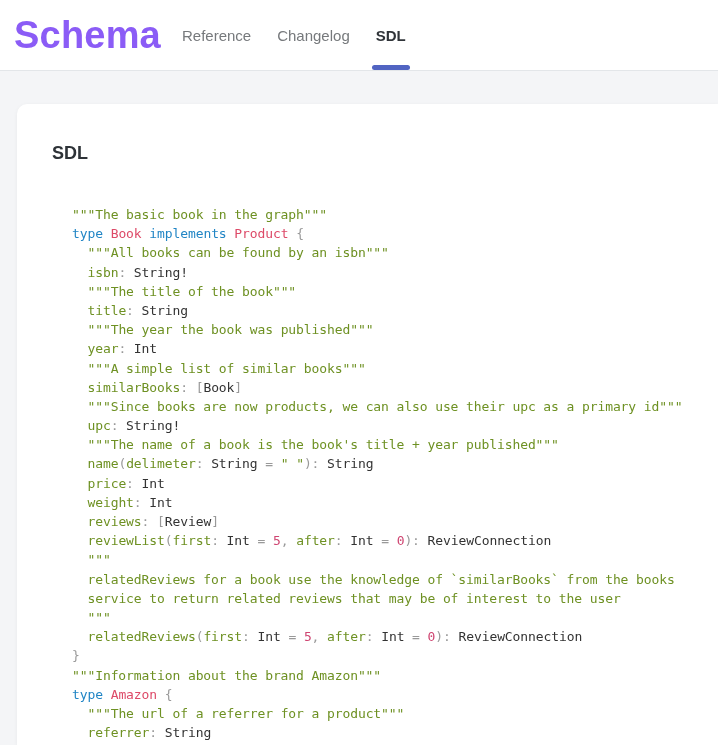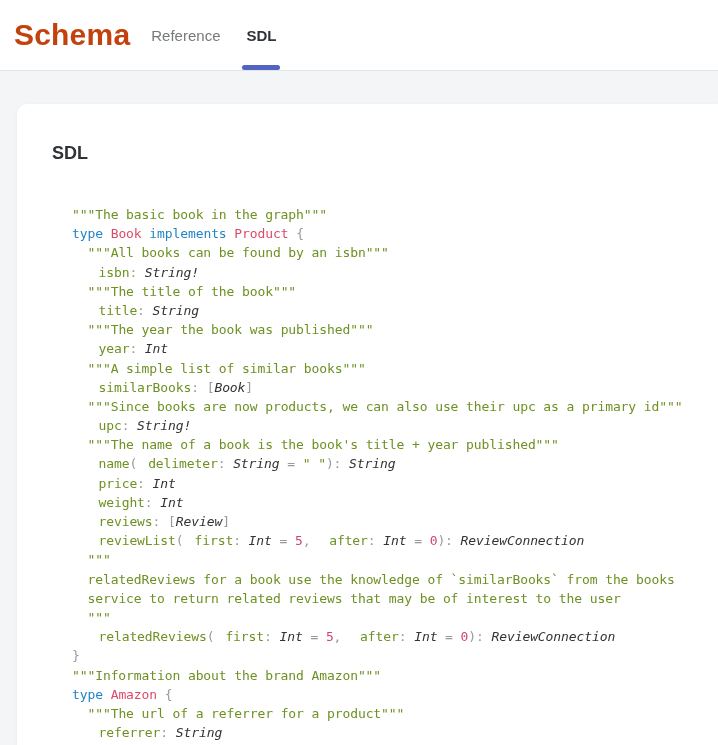--- a/index.html
+++ b/index.html
@@ -12,23 +12,23 @@
   
   .header {
     height: 71px;
     background: #ffffff;
     border-bottom: 1px solid #e3e6e9;
     display: flex;
     align-items: center;
     padding-left: 14px;
   }
   .page-title {
-    font-size: 30px;
+    font-size: 38px;
     font-weight: 700;
-    color: #c2410c;
+    color: #8b5cf6;
     letter-spacing: 0.2px;
   }
   .tab-bar {
     display: flex;
     align-items: center;
     height: 100%;
     margin-left: 21px;
     gap: 26px;
   }
   .tab {
@@ -83,32 +83,33 @@
     font-size: 13px;
     line-height: 19.2px;
     letter-spacing: -0.1px;
     white-space: pre;
     color: var(--pl, #333333);
   }
   .code-line { height: 19.2px; }
   .tk-kw  { color: var(--kw,  #2185c5); }
   .tk-cn  { color: var(--cn,  #dd4a68); }
   .tk-str { color: var(--str, #6e9123); }
-  .tk-an  { color: var(--an,  #6e9123); margin-left: 11px; }
+  .tk-an  { color: var(--an,  #6e9123); }
   .tk-num { color: var(--num, #cf4672); }
   .tk-pu  { color: var(--pu,  #999999); }
-  .tk-pl  { color: var(--pl,  #333333); font-style: italic; }
+  .tk-pl  { color: var(--pl,  #333333); }
 </style>
 </head>
 <body>
 
 <div class="header">
   <h1 class="page-title">Schema</h1>
   <nav class="tab-bar">
       <button class="tab">Reference</button>
+      <button class="tab">Changelog</button>
       <button class="tab active">SDL</button>
     </nav>
 </div>
 
 <div class="main">
   <div class="card">
     <h2 class="card-heading">SDL</h2>
     <pre class="code-block"><div class="code-line"><span class="tk-str">"""The basic book in the graph"""</span></div><div class="code-line"><span class="tk-kw">type</span><span class="tk-pl"> </span><span class="tk-cn">Book</span><span class="tk-pl"> </span><span class="tk-kw">implements</span><span class="tk-pl"> </span><span class="tk-cn">Product</span><span class="tk-pl"> </span><span class="tk-pu">{</span></div><div class="code-line"><span class="tk-pl">  </span><span class="tk-str">"""All books can be found by an isbn"""</span></div><div class="code-line"><span class="tk-pl">  </span><span class="tk-an">isbn</span><span class="tk-pu">:</span><span class="tk-pl"> String!</span></div><div class="code-line"><span class="tk-pl">  </span><span class="tk-str">"""The title of the book"""</span></div><div class="code-line"><span class="tk-pl">  </span><span class="tk-an">title</span><span class="tk-pu">:</span><span class="tk-pl"> String</span></div><div class="code-line"><span class="tk-pl">  </span><span class="tk-str">"""The year the book was published"""</span></div><div class="code-line"><span class="tk-pl">  </span><span class="tk-an">year</span><span class="tk-pu">:</span><span class="tk-pl"> Int</span></div><div class="code-line"><span class="tk-pl">  </span><span class="tk-str">"""A simple list of similar books"""</span></div><div class="code-line"><span class="tk-pl">  </span><span class="tk-an">similarBooks</span><span class="tk-pu">:</span><span class="tk-pl"> </span><span class="tk-pu">[</span><span class="tk-pl">Book</span><span class="tk-pu">]</span></div><div class="code-line"><span class="tk-pl">  </span><span class="tk-str">"""Since books are now products, we can also use their upc as a primary id"""</span></div><div class="code-line"><span class="tk-pl">  </span><span class="tk-an">upc</span><span class="tk-pu">:</span><span class="tk-pl"> String!</span></div><div class="code-line"><span class="tk-pl">  </span><span class="tk-str">"""The name of a book is the book's title + year published"""</span></div><div class="code-line"><span class="tk-pl">  </span><span class="tk-an">name</span><span class="tk-pu">(</span><span class="tk-an">delimeter</span><span class="tk-pu">:</span><span class="tk-pl"> String </span><span class="tk-pu">=</span><span class="tk-pl"> </span><span class="tk-str">" "</span><span class="tk-pu">):</span><span class="tk-pl"> String</span></div><div class="code-line"><span class="tk-pl">  </span><span class="tk-an">price</span><span class="tk-pu">:</span><span class="tk-pl"> Int</span></div><div class="code-line"><span class="tk-pl">  </span><span class="tk-an">weight</span><span class="tk-pu">:</span><span class="tk-pl"> Int</span></div><div class="code-line"><span class="tk-pl">  </span><span class="tk-an">reviews</span><span class="tk-pu">:</span><span class="tk-pl"> </span><span class="tk-pu">[</span><span class="tk-pl">Review</span><span class="tk-pu">]</span></div><div class="code-line"><span class="tk-pl">  </span><span class="tk-an">reviewList</span><span class="tk-pu">(</span><span class="tk-an">first</span><span class="tk-pu">:</span><span class="tk-pl"> Int </span><span class="tk-pu">=</span><span class="tk-pl"> </span><span class="tk-num">5</span><span class="tk-pu">,</span><span class="tk-pl"> </span><span class="tk-an">after</span><span class="tk-pu">:</span><span class="tk-pl"> Int </span><span class="tk-pu">=</span><span class="tk-pl"> </span><span class="tk-num">0</span><span class="tk-pu">):</span><span class="tk-pl"> ReviewConnection</span></div><div class="code-line"><span class="tk-pl">  </span><span class="tk-str">"""</span></div><div class="code-line"><span class="tk-pl">  </span><span class="tk-str">relatedReviews for a book use the knowledge of `similarBooks` from the books</span></div><div class="code-line"><span class="tk-pl">  </span><span class="tk-str">service to return related reviews that may be of interest to the user</span></div><div class="code-line"><span class="tk-pl">  </span><span class="tk-str">"""</span></div><div class="code-line"><span class="tk-pl">  </span><span class="tk-an">relatedReviews</span><span class="tk-pu">(</span><span class="tk-an">first</span><span class="tk-pu">:</span><span class="tk-pl"> Int </span><span class="tk-pu">=</span><span class="tk-pl"> </span><span class="tk-num">5</span><span class="tk-pu">,</span><span class="tk-pl"> </span><span class="tk-an">after</span><span class="tk-pu">:</span><span class="tk-pl"> Int </span><span class="tk-pu">=</span><span class="tk-pl"> </span><span class="tk-num">0</span><span class="tk-pu">):</span><span class="tk-pl"> ReviewConnection</span></div><div class="code-line"><span class="tk-pu">}</span></div><div class="code-line"><span class="tk-str">"""Information about the brand Amazon"""</span></div><div class="code-line"><span class="tk-kw">type</span><span class="tk-pl"> </span><span class="tk-cn">Amazon</span><span class="tk-pl"> </span><span class="tk-pu">{</span></div><div class="code-line"><span class="tk-pl">  </span><span class="tk-str">"""The url of a referrer for a product"""</span></div><div class="code-line"><span class="tk-pl">  </span><span class="tk-an">referrer</span><span class="tk-pu">:</span><span class="tk-pl"> String</span></div><div class="code-line"><span class="tk-pu">}</span></div></pre>
   </div>
 </div>

